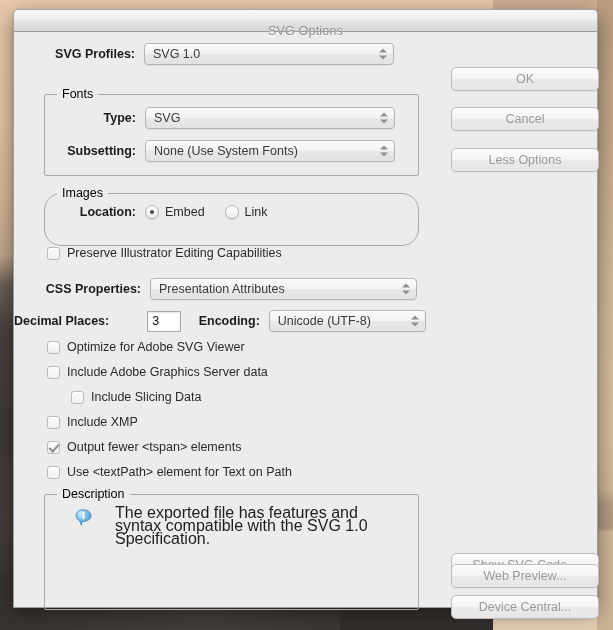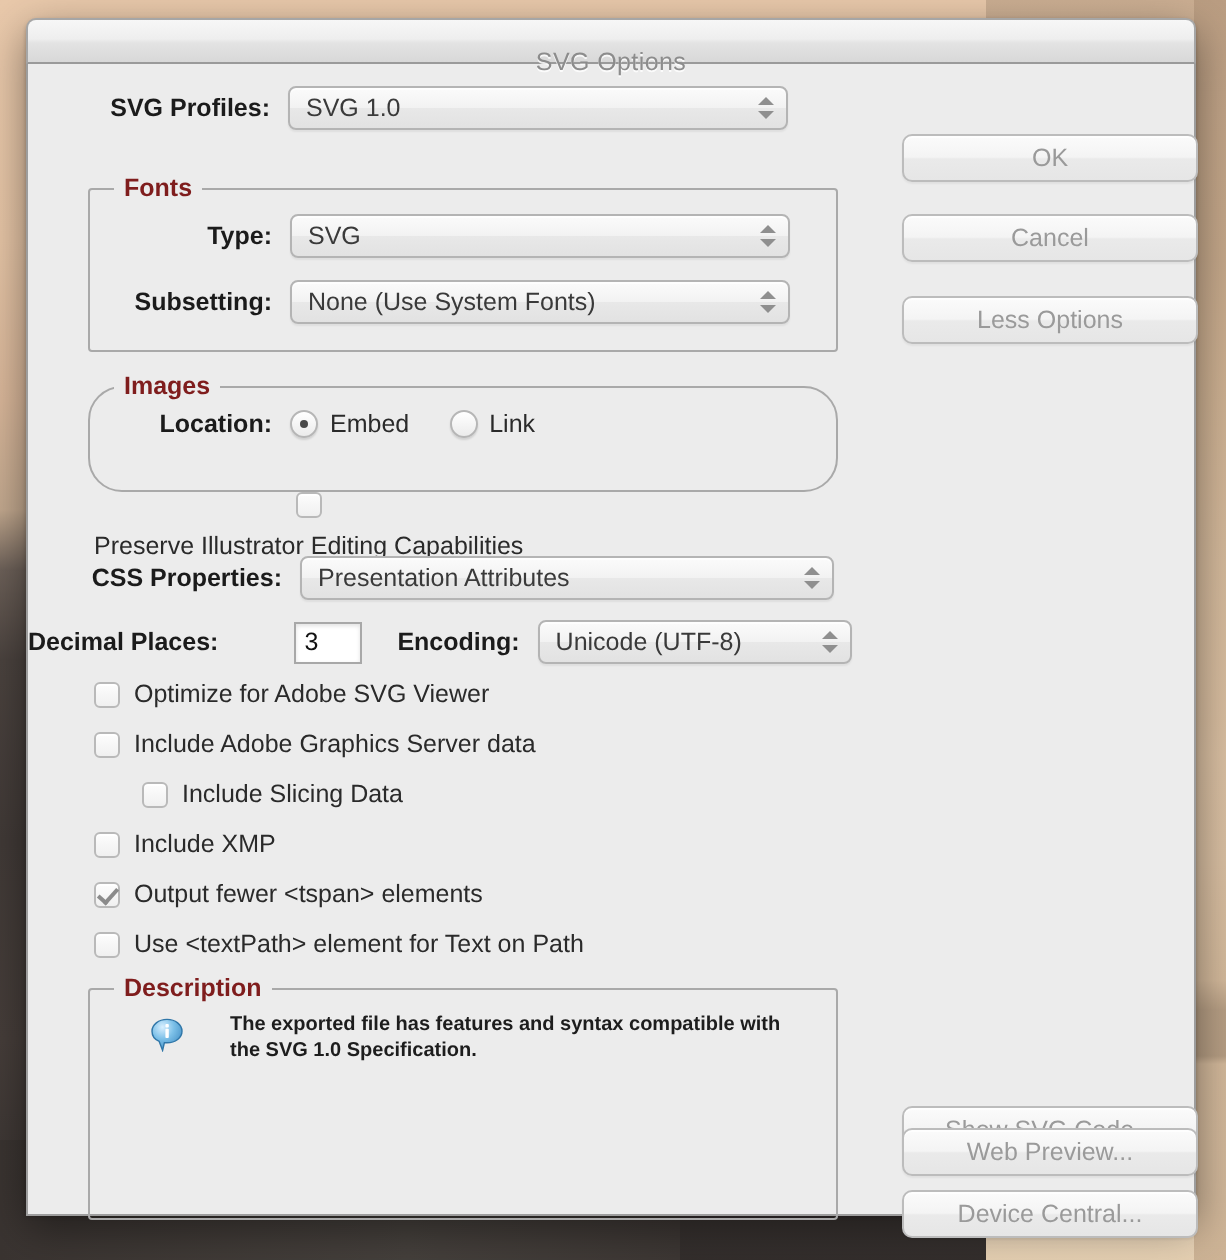--- a/index.html
+++ b/index.html
@@ -121,21 +121,21 @@
   
   .groupbox {
     position: absolute;
     border: 1px solid #a9a9a9;
     border-radius: 2px;
   }
   .groupbox > .gb-label {
     position: absolute; top: -8px; left: 12px;
     background: #ececec;
     padding: 0 5px;
-    font-size: 12.5px; font-weight: bold; color: #7f1d1d;
+    font-size: 12.5px; font-weight: normal; color: #000000;
   }
 
   
   .checkrow { position: absolute; display: flex; align-items: center; gap: 7px; }
   .checkbox {
     width: 13px; height: 13px; flex: none;
     border: 1px solid #b9b9b9; border-radius: 3px;
     background: linear-gradient(to bottom, #fdfdfd, #f0f0f0);
     box-shadow: 0 1px 0 rgba(255,255,255,.8) inset;
     position: relative;
@@ -181,21 +181,21 @@
 
   
   #descbox { position: absolute; left: 30px; top: 462px; width: 375px; height: 116px; }
   #descbox .inner { position: relative; width: 100%; height: 100%; }
   .info-icon {
     position: absolute; left: 30px; top: 14px;
     width: 17px; height: 17px;
   }
   .desc-text {
     position: absolute; left: 70px; top: 11px; right: 24px;
-    font-size: 10px; line-height: 13px; color: #1d1d1d; font-weight: bold;
+    font-size: 16px; line-height: 13px; color: #1d1d1d;
   }
 </style>
 </head>
 <body>
 
 <div id="desktop">
   <div id="desk-right"></div>
   <div id="desk-right-edge"></div>
   <div id="desk-lowlight"></div>
 </div>
@@ -256,21 +256,21 @@
             <span class="radio on"></span>
             <span class="txt">Embed</span>
           </div>
           <div class="radiorow">
             <span class="radio"></span>
             <span class="txt">Link</span>
           </div>
         </div>
       </div>
 
-      <div class="checkrow" style="left:33px; top:214px;flex-direction:column;">
+      <div class="checkrow" style="left:33px; top:214px;">
         <span class="checkbox"></span>
         <span class="txt">Preserve Illustrator Editing Capabilities</span>
       </div>
 
       <div class="row" style="left:0; top:246px; width:412px;">
         <span class="lbl" style="width:136px; text-align:right; padding-right:9px;">CSS Properties:</span>
         <div class="popup" style="width:267px;">
           <span>Presentation Attributes</span>
           <span class="arrows">
               <i class="up"></i>

